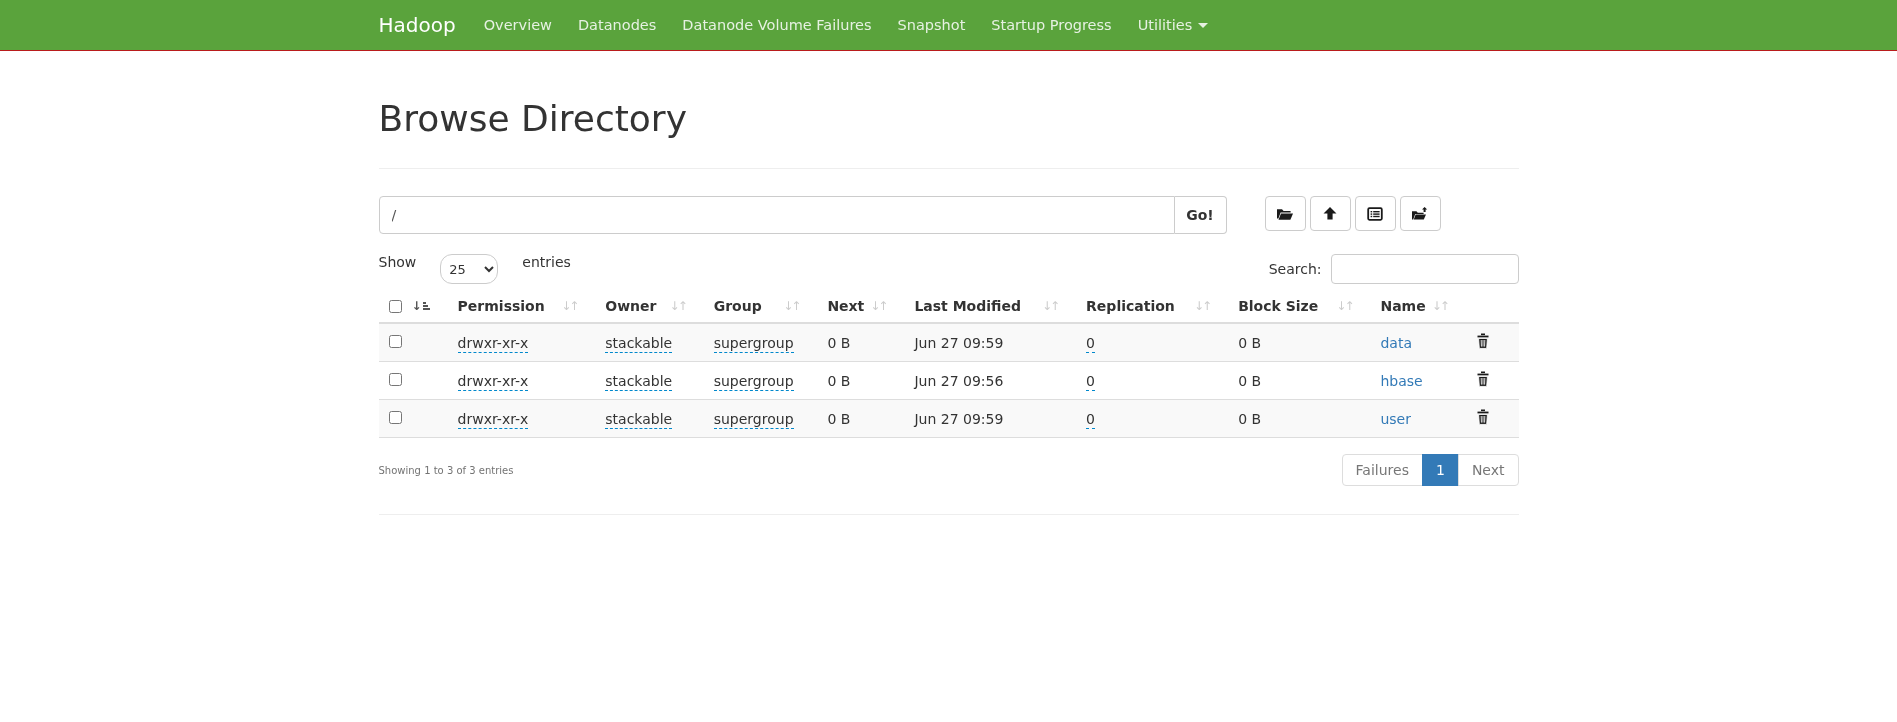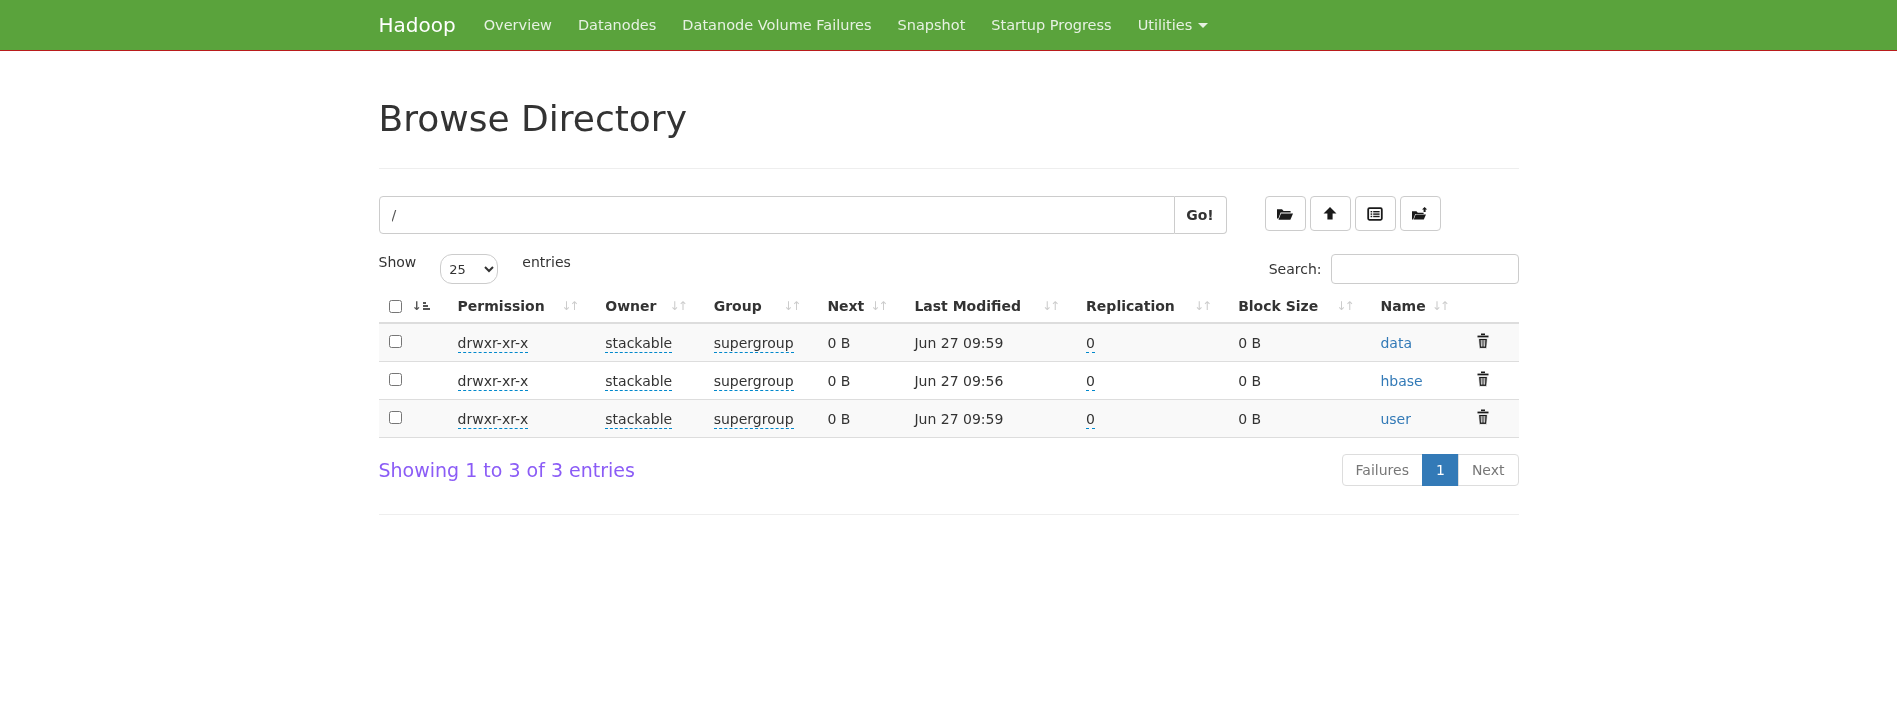--- a/index.html
+++ b/index.html
@@ -65,21 +65,21 @@
   .amount-bars i:nth-child(3) { width: 7px; }
 
   input[type="checkbox"] { width: 13px; height: 13px; cursor: pointer; }
 
   .editable { border-bottom: 1px dashed #0088cc; padding-bottom: 1px; cursor: pointer; }
   .dir-link { color: #337ab7; text-decoration: none; cursor: pointer; }
   .trash-btn { background: none; border: none; cursor: pointer; color: #1a1a1a; padding: 0; }
 
   
   .table-footer { margin-top: 16px; display: flex; justify-content: space-between; align-items: center; }
-  .dt-info { font-size: 19px; color: #8b5cf6; }
+  .dt-info { font-size: 10px; color: #737373; }
   .pagination { display: flex; list-style: none; }
   .page-item { border: 1px solid #ddd; background: #fff; color: #777; padding: 7px 13px; font-size: 14px; cursor: pointer; margin-left: -1px; }
   .page-item.first { border-radius: 4px 0 0 4px; margin-left: 0; }
   .page-item.last { border-radius: 0 4px 4px 0; }
   .page-item.active { background: #337ab7; border-color: #337ab7; color: #fff; }
 
   
   .footer-divider { margin-top: 28px; border: none; border-top: 1px solid #eee; }
   .site-footer { margin-top: 16px; font-size: 14px; color: #333; }
 </style>

